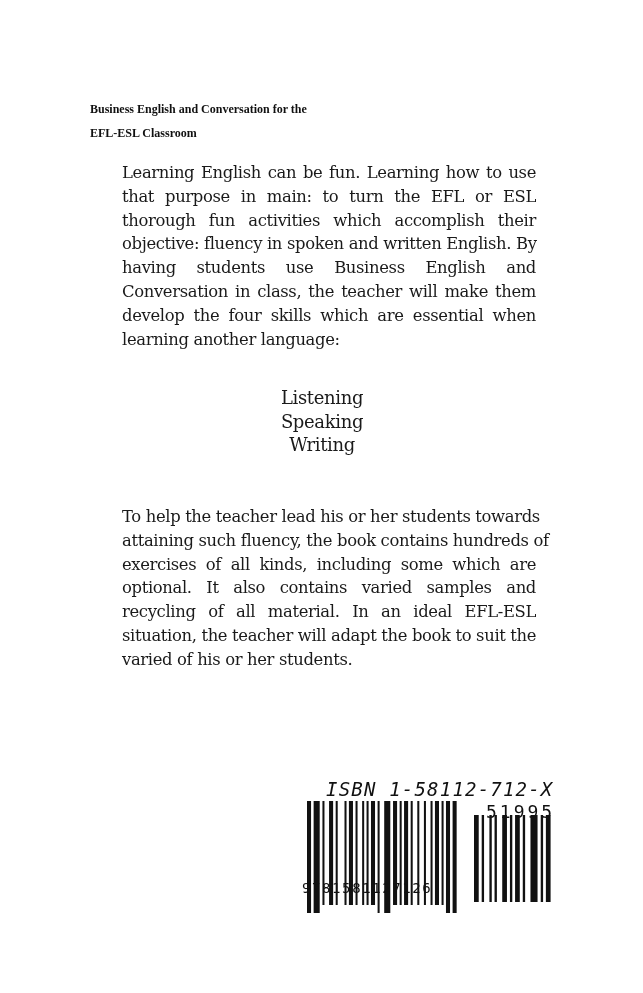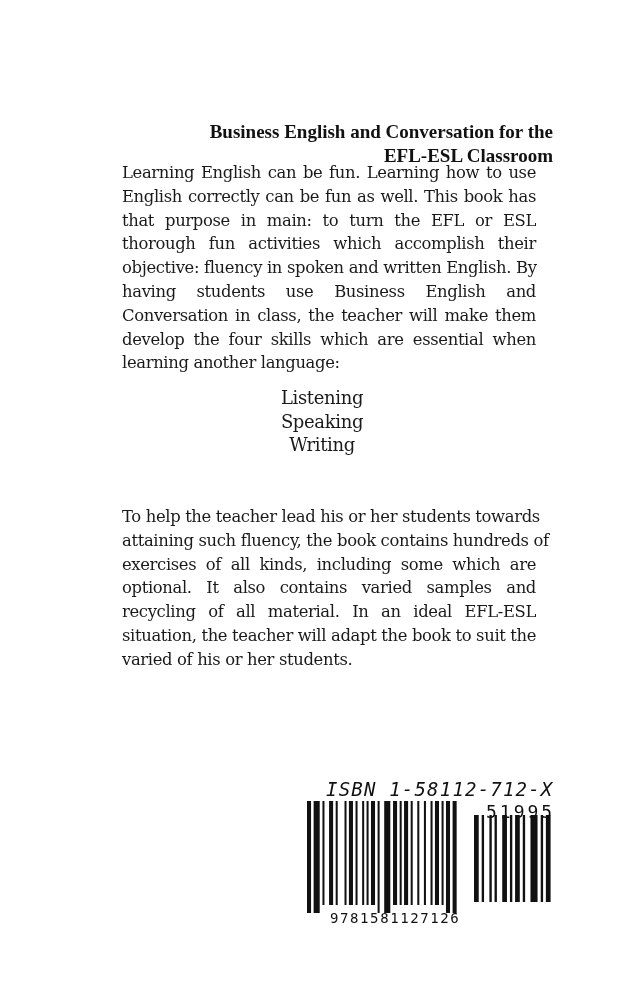--- a/index.html
+++ b/index.html
@@ -19,27 +19,26 @@
       position: absolute;
       left: 0; top: 0;
       width: 643px; height: 993px;
       background: #ffffff;
     }
     .title {
       position: absolute;
       left: 90px;
       top: 97px;
       width: 463px;
-      text-align: right;
+      text-align: left;
       font-family: "Liberation Serif", "DejaVu Serif", serif;
       font-weight: bold;
-      font-size: 19px;
+      font-size: 12px;
       line-height: 24px;
       color: #111;
-      margin-top: 23px;
     }
     .title span { display: block; }
     .para {
       position: absolute;
       left: 122px;
       width: 414px;
       text-align: justify;
       font-family: "DejaVu Serif", serif;
       font-size: 16.4px;
       line-height: 23.8px;
@@ -103,42 +102,40 @@
     .barcode-addon {
       position: absolute;
       left: 474px;
       top: 815px;
       width: 77px;
       height: 95px;
     }
     .ean-digits {
       position: absolute;
       left: 302px;
-      top: 910px;
+      top: 880px;
       font-family: "DejaVu Sans Mono", monospace;
       font-size: 14px;
       color: #111;
       white-space: nowrap;
       letter-spacing: 1.6px;
-      margin-left: 28px;
     }
   </style>
 </head>
 <body>
 
 <div class="page">
 
   <div class="title">
     <span>Business English and Conversation for the</span>
     <span>EFL-ESL Classroom</span>
   </div>
 
   <div class="para p1">
     <span class="line">Learning English can be fun. Learning how to use</span>
-    <span class="line">English correctly can be fun as well. This book  has</span>
     <span class="line">that purpose in main: to turn the EFL or ESL</span>
     <span class="line">thorough fun activities which accomplish their</span>
     <span class="line">objective: fluency in spoken and written English. By</span>
     <span class="line">having students use Business English and</span>
     <span class="line">Conversation in class, the teacher will make them</span>
     <span class="line">develop the four skills which are essential when</span>
     <span class="line last">learning another language:</span>
   </div>
 
   <div class="skills">

